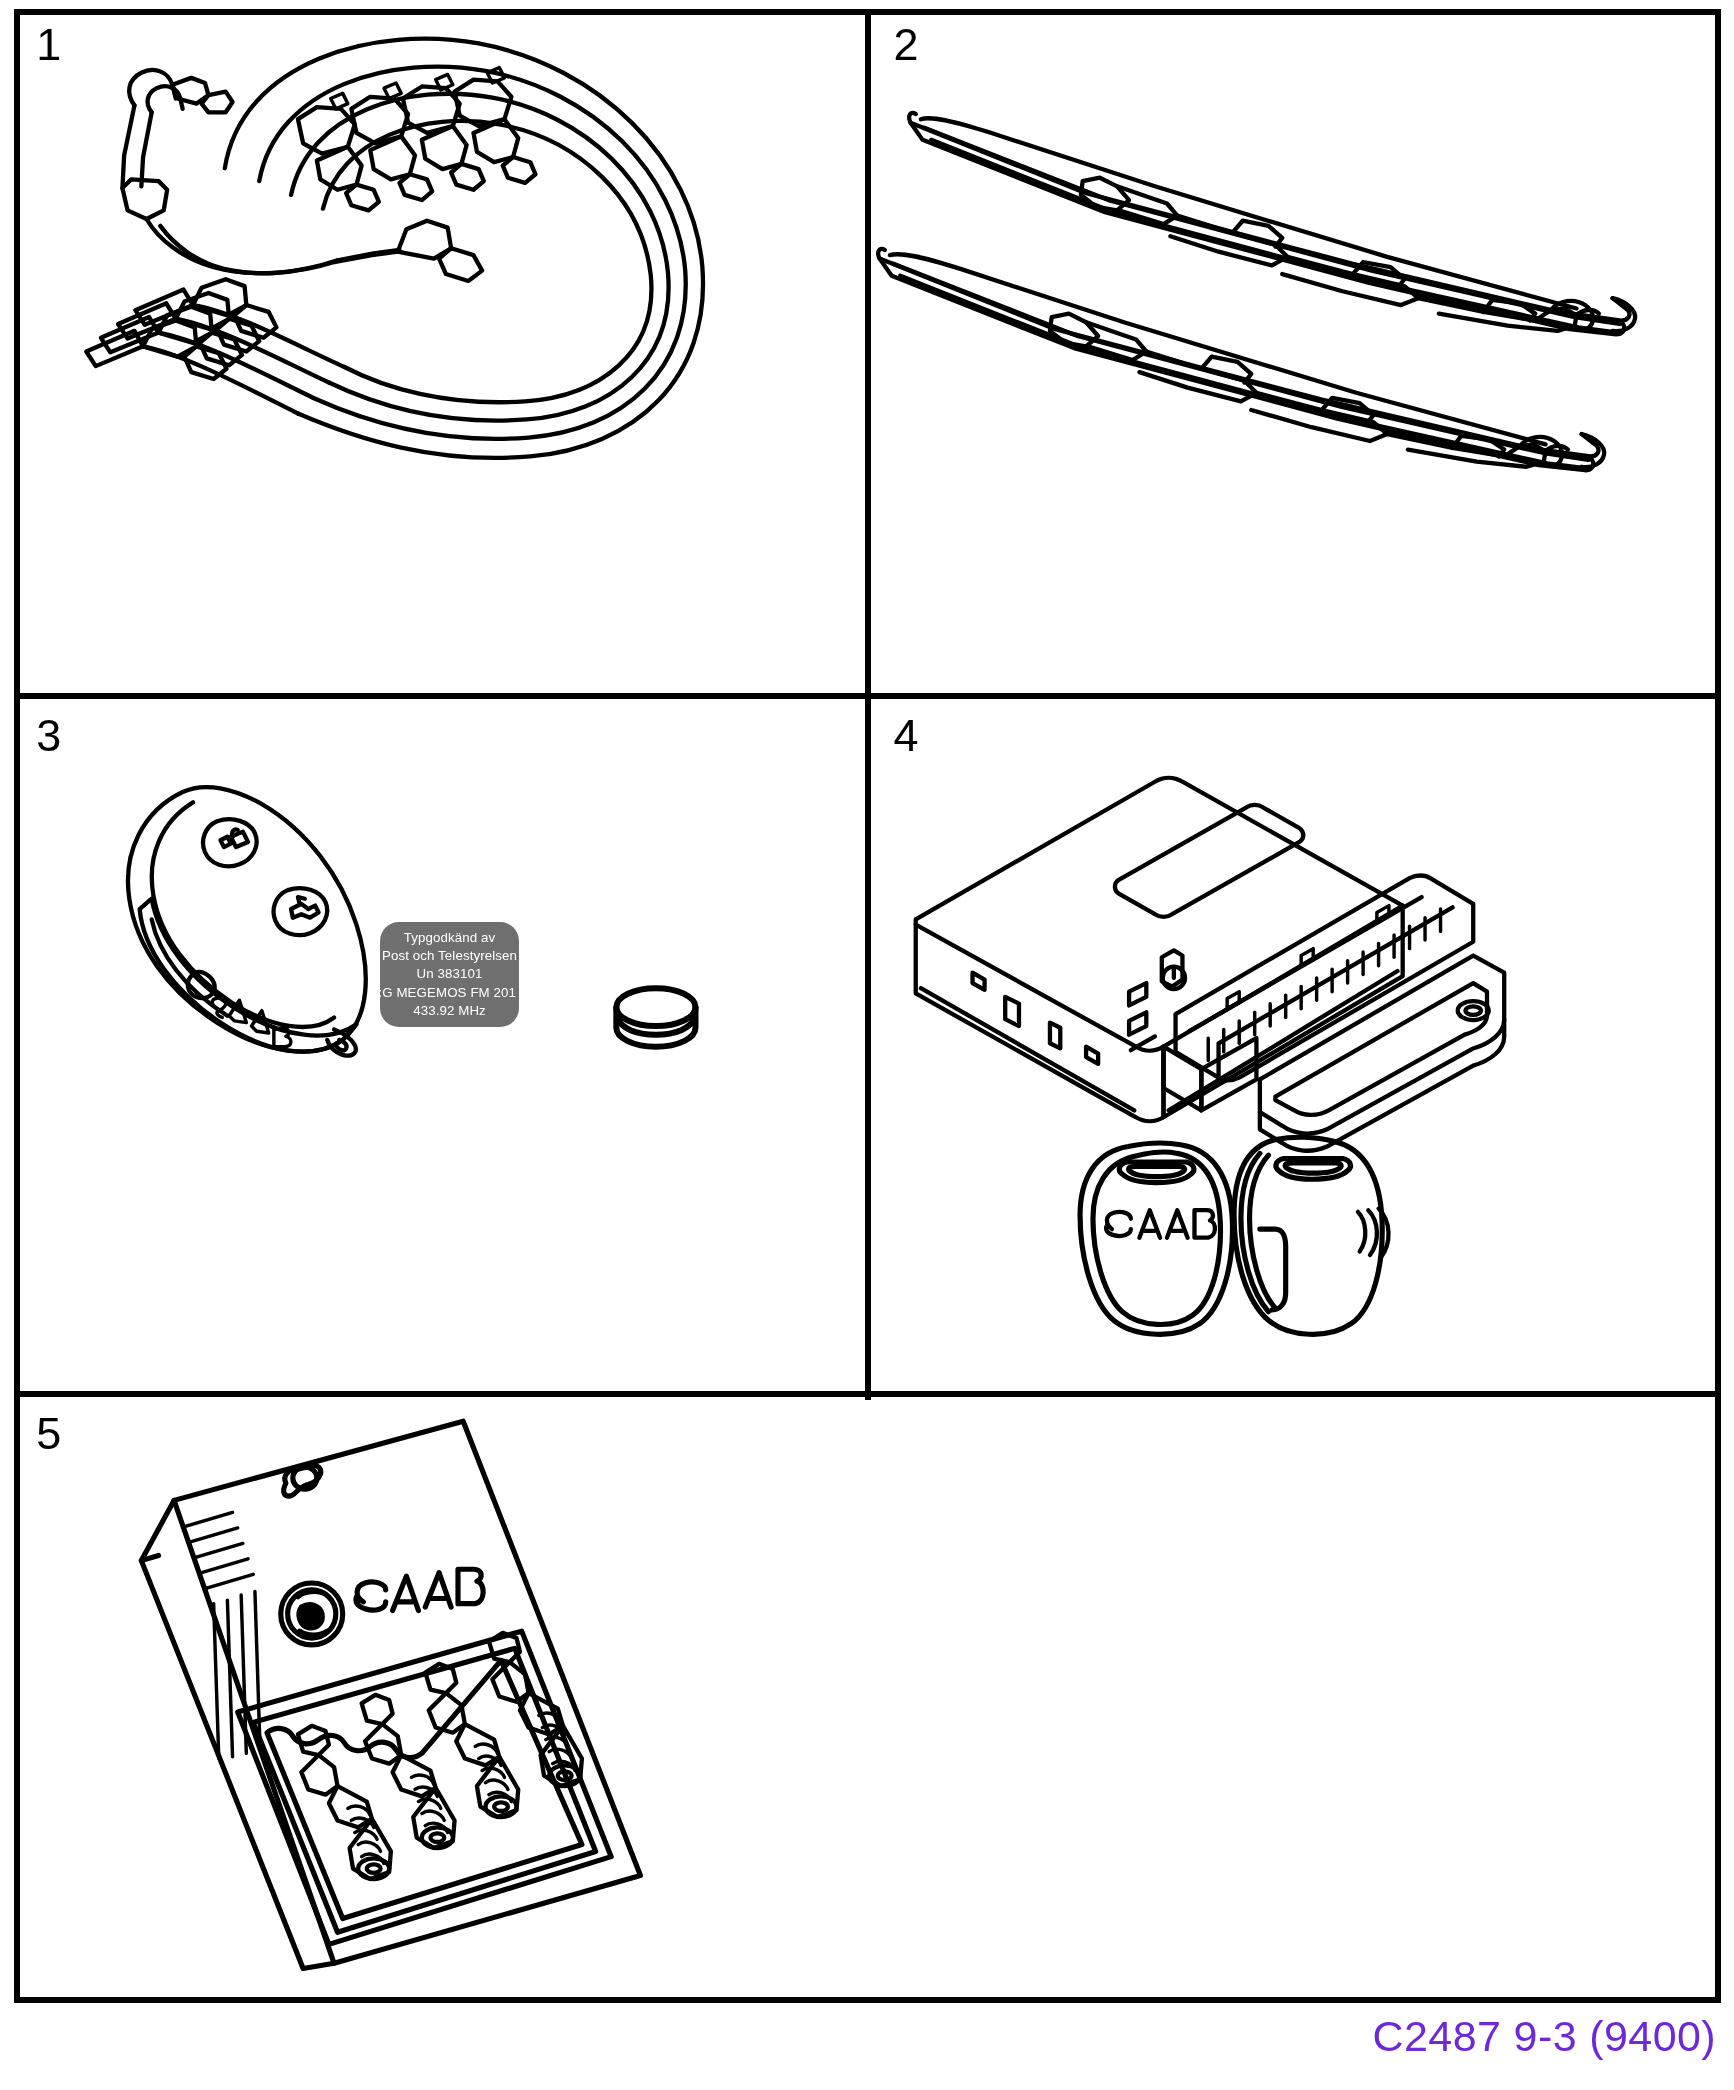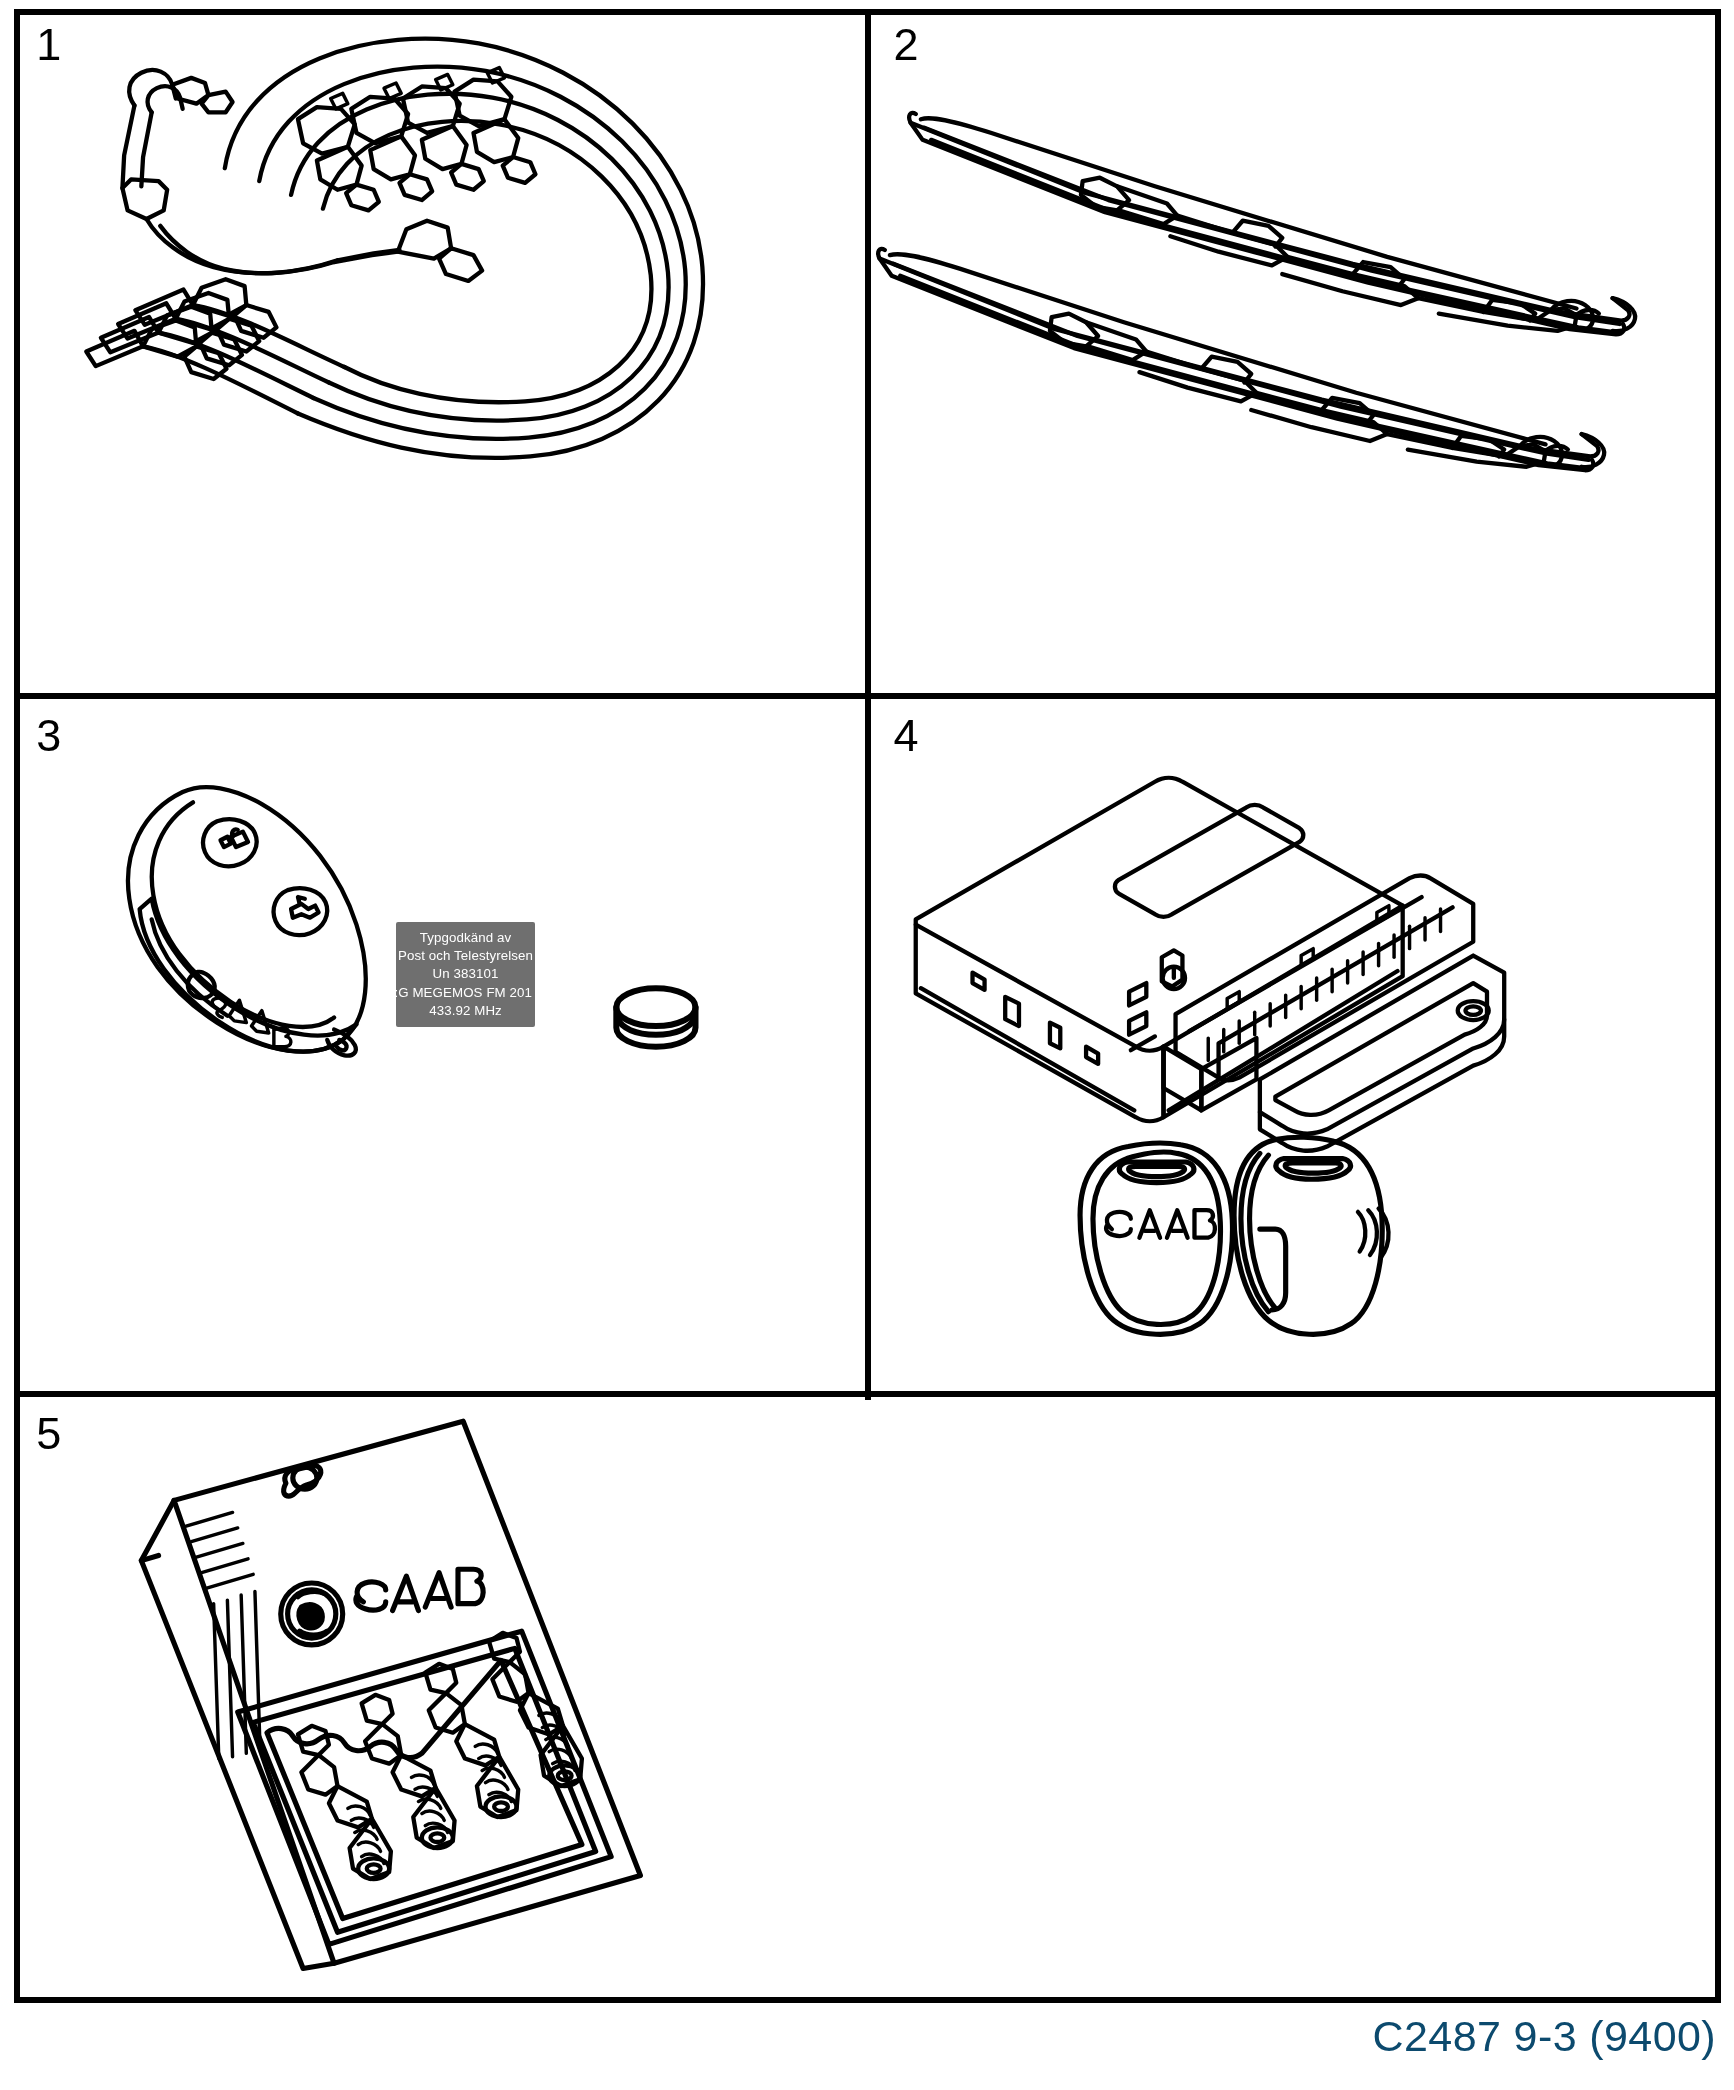--- a/index.html
+++ b/index.html
@@ -82,26 +82,26 @@
     position: absolute;
     left: 0; top: 0;
     width: 100%;
     height: 100%;
   }
   .art svg { display: block; width: 100%; height: 100%; }
 
   
   .approval-label {
     position: absolute;
-    left: 396px;
+    left: 380px;
     top: 922px;
     width: 139px;
     height: 105px;
     background: #6f6f6f;
-    border-radius: 2px;
+    border-radius: 19px;
     display: flex;
     flex-direction: column;
     align-items: center;
     justify-content: center;
     color: #ffffff;
     font-size: 13.3px;
     line-height: 1.38;
     letter-spacing: 0.1px;
     text-align: center;
     box-sizing: border-box;
@@ -110,21 +110,21 @@
   .approval-label span { display: block; white-space: nowrap; }
 
   
   .caption {
     position: absolute;
     right: 19px;
     top: 2015px;
     font-size: 43px;
     line-height: 1;
     letter-spacing: 0.4px;
-    color: #0c4a6e;
+    color: #6d28d9;
     white-space: nowrap;
   }
 </style>
 </head>
 <body>
 
 <div class="page">
 
   <div class="frame"></div>
   <div class="v-divider"></div>

